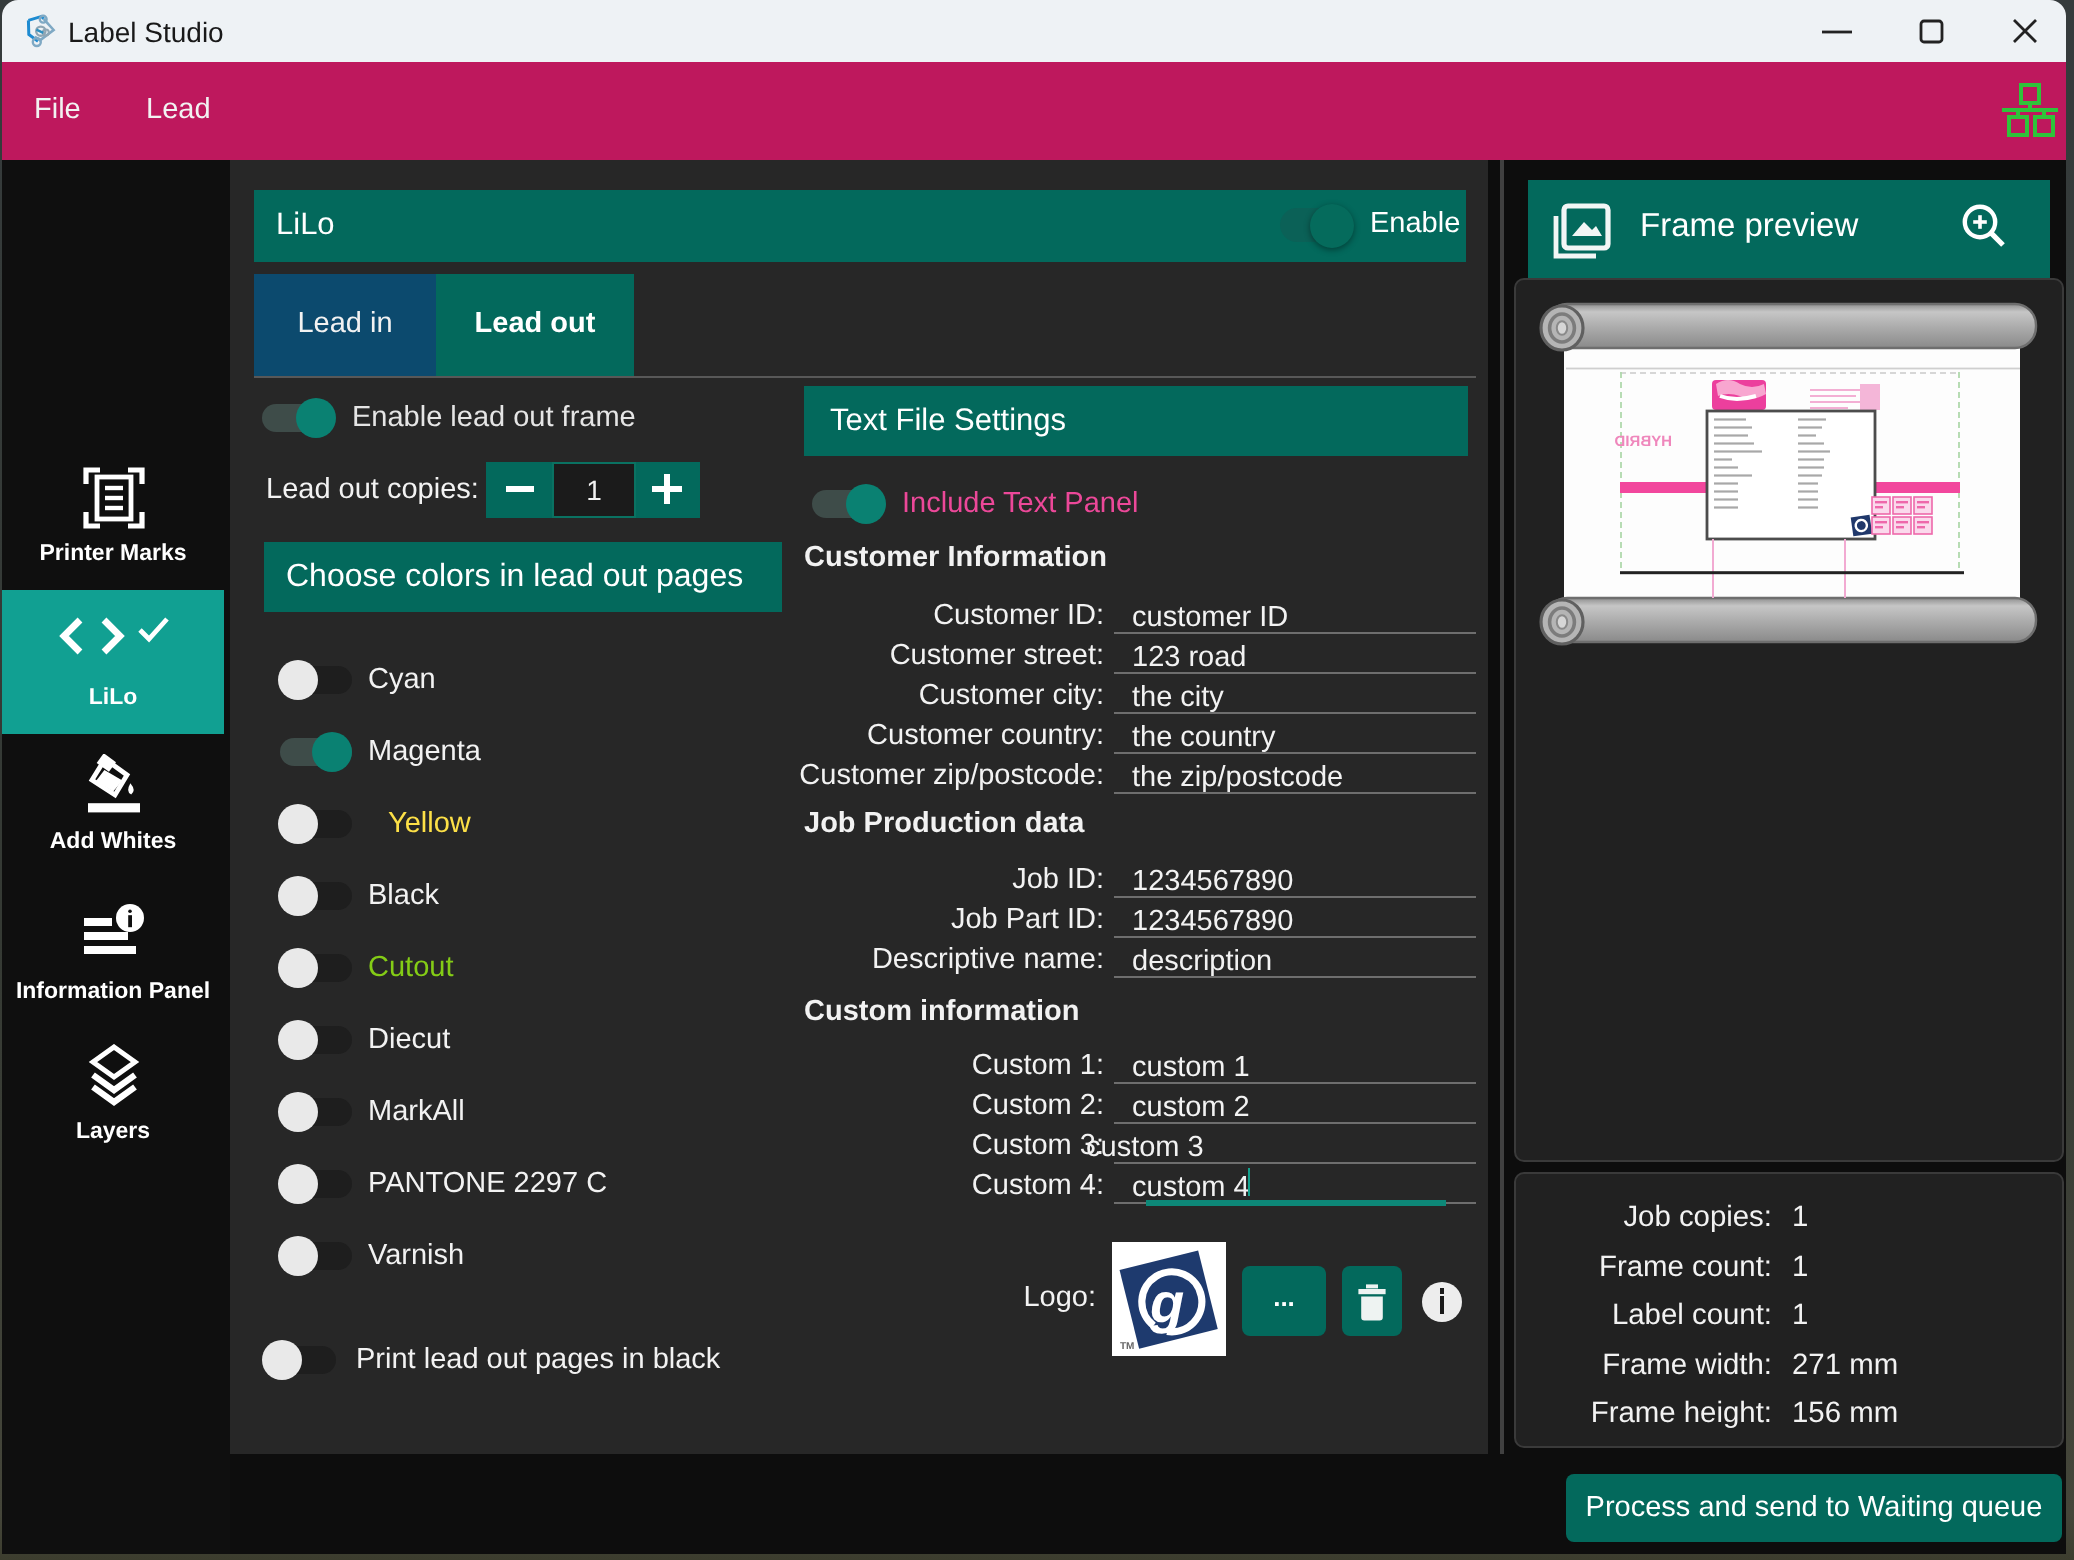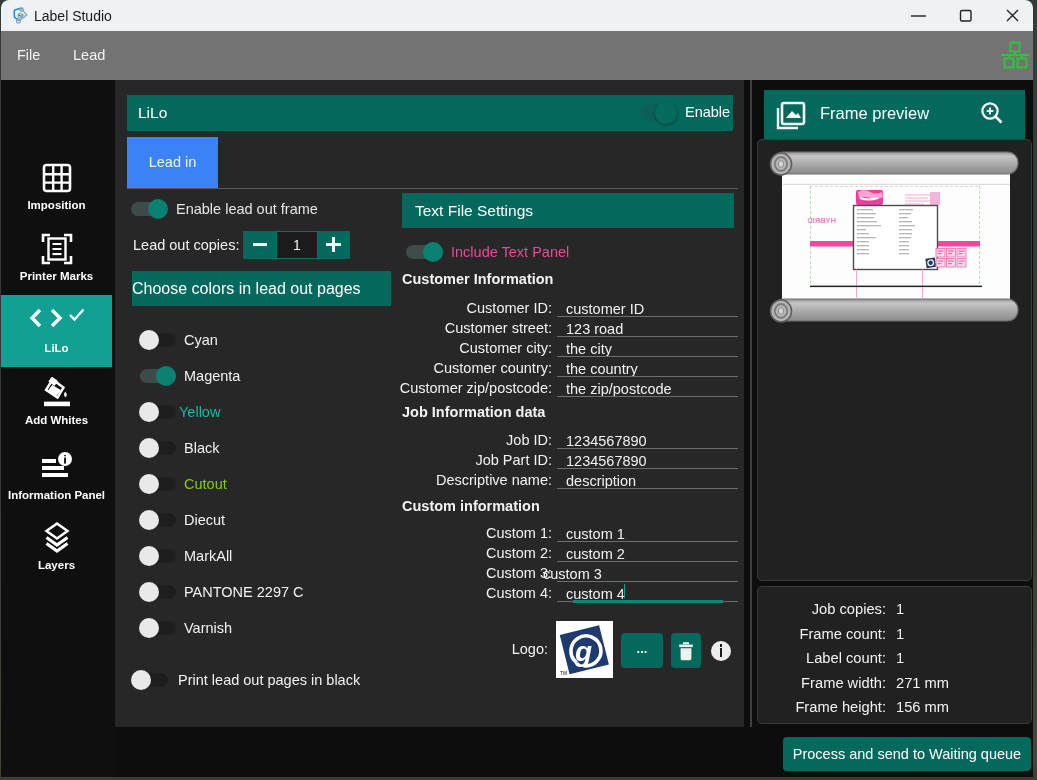--- a/index.html
+++ b/index.html
@@ -3,21 +3,21 @@
 <meta charset="utf-8">
 <style>
   * { margin:0; padding:0; box-sizing:border-box; }
   html,body { width:1037px; height:780px; overflow:hidden; }
   body { background:linear-gradient(180deg,#353b3c 0%,#353a34 60%,#45463a 97%,#3c3d2e 100%); font-family:"Liberation Sans", sans-serif; position:relative; }
   .abs { position:absolute; }
   #win { position:absolute; left:1px; top:0; width:1032px; height:777px;
          background:#0d0d0d; border-radius:8px 8px 0 0; overflow:hidden; }
   #titlebar { position:absolute; left:0; top:0; width:100%; height:31px; background:#eef2f5; color:#191919; }
   #titlebar .title { position:absolute; left:33px; top:8px; font-size:14px; }
-  #menubar { position:absolute; left:0; top:31px; width:100%; height:49px; background:#737373; color:#f2f2f2; }
+  #menubar { position:absolute; left:0; top:31px; width:100%; height:49px; background:#be185d; color:#f2f2f2; }
   #menubar .mi { position:absolute; top:16px; font-size:14.5px; }
   #sidebar { position:absolute; left:0; top:80px; width:114px; height:697px; background:#0f0f0f; }
   .sideitem { position:absolute; left:0; width:111px; text-align:center; color:#fff; }
   .sideitem .lbl { font-size:11.5px; font-weight:bold; }
   #mainpanel { position:absolute; left:114px; top:80px; width:629px; height:647px; background:#272727; }
   .teal { background:#03695c; }
   .tealtxt { color:#eeF5f3; }
   .card { position:absolute; background:#212121; border:1px solid #3a3a3a; border-radius:5px; }
   .statrow { position:absolute; width:100%; color:#f2f2f2; font-size:14.7px; }
   .statrow .sl { position:absolute; right:147px; text-align:right; }
@@ -65,30 +65,20 @@
         <line x1="1" y1="14" x2="29" y2="14"></line>
         <line x1="9" y1="14" x2="9" y2="17.5"></line>
         <line x1="22" y1="14" x2="22" y2="17.5"></line>
       </g>
     </svg>
   </div>
 
   <div id="sidebar">
 
 
-    <div class="sideitem" style="top:83px">
-      <svg width="30" height="30" viewBox="0 0 30 30">
-        <rect x="2" y="2" width="26" height="26" rx="2.5" fill="none" stroke="#fff" stroke-width="2.6"></rect>
-        <line x1="11.2" y1="2" x2="11.2" y2="28" stroke="#fff" stroke-width="2.4"></line>
-        <line x1="19.6" y1="2" x2="19.6" y2="28" stroke="#fff" stroke-width="2.4"></line>
-        <line x1="2" y1="11.2" x2="28" y2="11.2" stroke="#fff" stroke-width="2.4"></line>
-        <line x1="2" y1="19.6" x2="28" y2="19.6" stroke="#fff" stroke-width="2.4"></line>
-      </svg>
-      <div class="lbl" style="margin-top:2px">Imposition</div>
-    </div>
 
     <div class="sideitem" style="top:153px">
       <svg width="32" height="32" viewBox="0 0 32 32">
         <g stroke="#fff" stroke-width="2.6" fill="none">
           <path d="M2 9 V2 H9"></path>
             <path d="M23 2 H30 V9"></path>
             <path d="M30 23 V30 H23"></path>
             <path d="M9 30 H2 V23"></path>
           <rect x="7.5" y="5.5" width="17" height="21" stroke-width="2.4"></rect>
         </g>
@@ -154,46 +144,47 @@
 
   <div id="mainpanel">
 
     <div class="abs teal" style="left:12px;top:15px;width:606px;height:36px">
       <span class="abs tealtxt" style="left:11px;top:9px;font-size:15.5px;color:#fff">LiLo</span>
       <div class="abs" style="left:513px;top:9px;width:37px;height:17px;background:#0b6157;border-radius:9px"></div>
       <div class="abs" style="left:528px;top:7px;width:22px;height:22px;background:#056b5c;border-radius:50%;box-shadow:0 1px 3px rgba(0,0,0,0.4)"></div>
       <span class="abs" style="left:558px;top:9px;font-size:14.5px;color:#fff">Enable</span>
     </div>
 
-    <div class="abs" style="left:12px;top:57px;width:91px;height:51px;background:#3b82f6;color:#f2f2f2;font-size:14.5px;text-align:center;line-height:51px">Lead in</div>
+    <div class="abs" style="left:12px;top:57px;width:91px;height:51px;background:#0c4a6e;color:#f2f2f2;font-size:14.5px;text-align:center;line-height:51px">Lead in</div>
+    <div class="abs teal" style="left:103px;top:57px;width:99px;height:51px;color:#fff;font-size:14.5px;font-weight:bold;text-align:center;line-height:51px">Lead out</div>
     <div class="abs" style="left:12px;top:108px;width:611px;height:1px;background:#585858"></div>
 
     <div class="abs" style="left:16px;top:122px;width:36px;height:14px;background:#3e4c49;border-radius:7px"></div>
     <div class="abs" style="left:33px;top:119px;width:20px;height:20px;background:#0a8172;border-radius:50%"></div>
     <span class="abs" style="left:61px;top:121px;font-size:14.5px;color:#e5e5e5">Enable lead out frame</span>
 
     <span class="abs" style="left:18px;top:157px;font-size:14.5px;color:#f2f2f2">Lead out copies:</span>
     <div class="abs teal" style="left:128px;top:151px;width:107px;height:28px"></div>
     <div class="abs" style="left:161px;top:151px;width:42px;height:28px;background:#1b1b1b;border:1px solid #0a7262;color:#f2f2f2;font-size:14px;text-align:center;line-height:26px">1</div>
     <div class="abs" style="left:137.5px;top:163px;width:14px;height:3px;background:#fff"></div>
     <div class="abs" style="left:211px;top:163px;width:14.6px;height:3px;background:#fff"></div>
     <div class="abs" style="left:216.8px;top:157.2px;width:3px;height:14.6px;background:#fff"></div>
 
-    <div class="abs teal" style="left:17px;top:191px;width:259px;height:35px;color:#fff;font-size:16px;line-height:35px;">Choose colors in lead out pages</div>
+    <div class="abs teal" style="left:17px;top:191px;width:259px;height:35px;color:#fff;font-size:16px;line-height:35px;padding-left:11px">Choose colors in lead out pages</div>
 
     <div id="colors">
         <div class="abs" style="left:25px;top:253px;width:36px;height:14px;background:#1e1e1e;border-radius:7px"></div>
         <div class="abs" style="left:24px;top:250px;width:20px;height:20px;background:#e9e9e9;border-radius:50%"></div>
         <span class="abs" style="left:69px;top:252px;font-size:14.5px;color:#f2f2f2">Cyan</span>
         <div class="abs" style="left:25px;top:289px;width:36px;height:14px;background:#3e4c49;border-radius:7px"></div>
         <div class="abs" style="left:41px;top:286px;width:20px;height:20px;background:#0a8172;border-radius:50%"></div>
         <span class="abs" style="left:69px;top:288px;font-size:14.5px;color:#f2f2f2">Magenta</span>
         <div class="abs" style="left:25px;top:325px;width:36px;height:14px;background:#1e1e1e;border-radius:7px"></div>
         <div class="abs" style="left:24px;top:322px;width:20px;height:20px;background:#e9e9e9;border-radius:50%"></div>
-        <span class="abs" style="left:64px;top:324px;font-size:14.5px;color:#14b8a6">Yellow</span>
+        <span class="abs" style="left:79px;top:324px;font-size:14.5px;color:#fde047">Yellow</span>
         <div class="abs" style="left:25px;top:361px;width:36px;height:14px;background:#1e1e1e;border-radius:7px"></div>
         <div class="abs" style="left:24px;top:358px;width:20px;height:20px;background:#e9e9e9;border-radius:50%"></div>
         <span class="abs" style="left:69px;top:360px;font-size:14.5px;color:#f2f2f2">Black</span>
         <div class="abs" style="left:25px;top:397px;width:36px;height:14px;background:#1e1e1e;border-radius:7px"></div>
         <div class="abs" style="left:24px;top:394px;width:20px;height:20px;background:#e9e9e9;border-radius:50%"></div>
         <span class="abs" style="left:69px;top:396px;font-size:14.5px;color:#84cc16">Cutout</span>
         <div class="abs" style="left:25px;top:433px;width:36px;height:14px;background:#1e1e1e;border-radius:7px"></div>
         <div class="abs" style="left:24px;top:430px;width:20px;height:20px;background:#e9e9e9;border-radius:50%"></div>
         <span class="abs" style="left:69px;top:432px;font-size:14.5px;color:#f2f2f2">Diecut</span>
         <div class="abs" style="left:25px;top:469px;width:36px;height:14px;background:#1e1e1e;border-radius:7px"></div>
@@ -227,21 +218,21 @@
         <div class="fieldlbl" style="left:277px;top:260px;width:160px">Customer city:</div>
         <div class="fieldval" style="left:451px;top:261px">the city</div>
         <div class="uline" style="left:442px;top:276px;width:181px"></div>
         <div class="fieldlbl" style="left:277px;top:280px;width:160px">Customer country:</div>
         <div class="fieldval" style="left:451px;top:281px">the country</div>
         <div class="uline" style="left:442px;top:296px;width:181px"></div>
         <div class="fieldlbl" style="left:277px;top:300px;width:160px">Customer zip/postcode:</div>
         <div class="fieldval" style="left:451px;top:301px">the zip/postcode</div>
         <div class="uline" style="left:442px;top:316px;width:181px"></div>
       </div>
-    <div class="abs" style="left:287px;top:324px;font-size:14.5px;font-weight:bold;color:#f2f2f2">Job Information data</div>
+    <div class="abs" style="left:287px;top:324px;font-size:14.5px;font-weight:bold;color:#f2f2f2">Job Production data</div>
     <div id="fields2">
         <div class="fieldlbl" style="left:277px;top:352px;width:160px">Job ID:</div>
         <div class="fieldval" style="left:451px;top:353px">1234567890</div>
         <div class="uline" style="left:442px;top:368px;width:181px"></div>
         <div class="fieldlbl" style="left:277px;top:372px;width:160px">Job Part ID:</div>
         <div class="fieldval" style="left:451px;top:373px">1234567890</div>
         <div class="uline" style="left:442px;top:388px;width:181px"></div>
         <div class="fieldlbl" style="left:277px;top:392px;width:160px">Descriptive name:</div>
         <div class="fieldval" style="left:451px;top:393px">description</div>
         <div class="uline" style="left:442px;top:408px;width:181px"></div>

